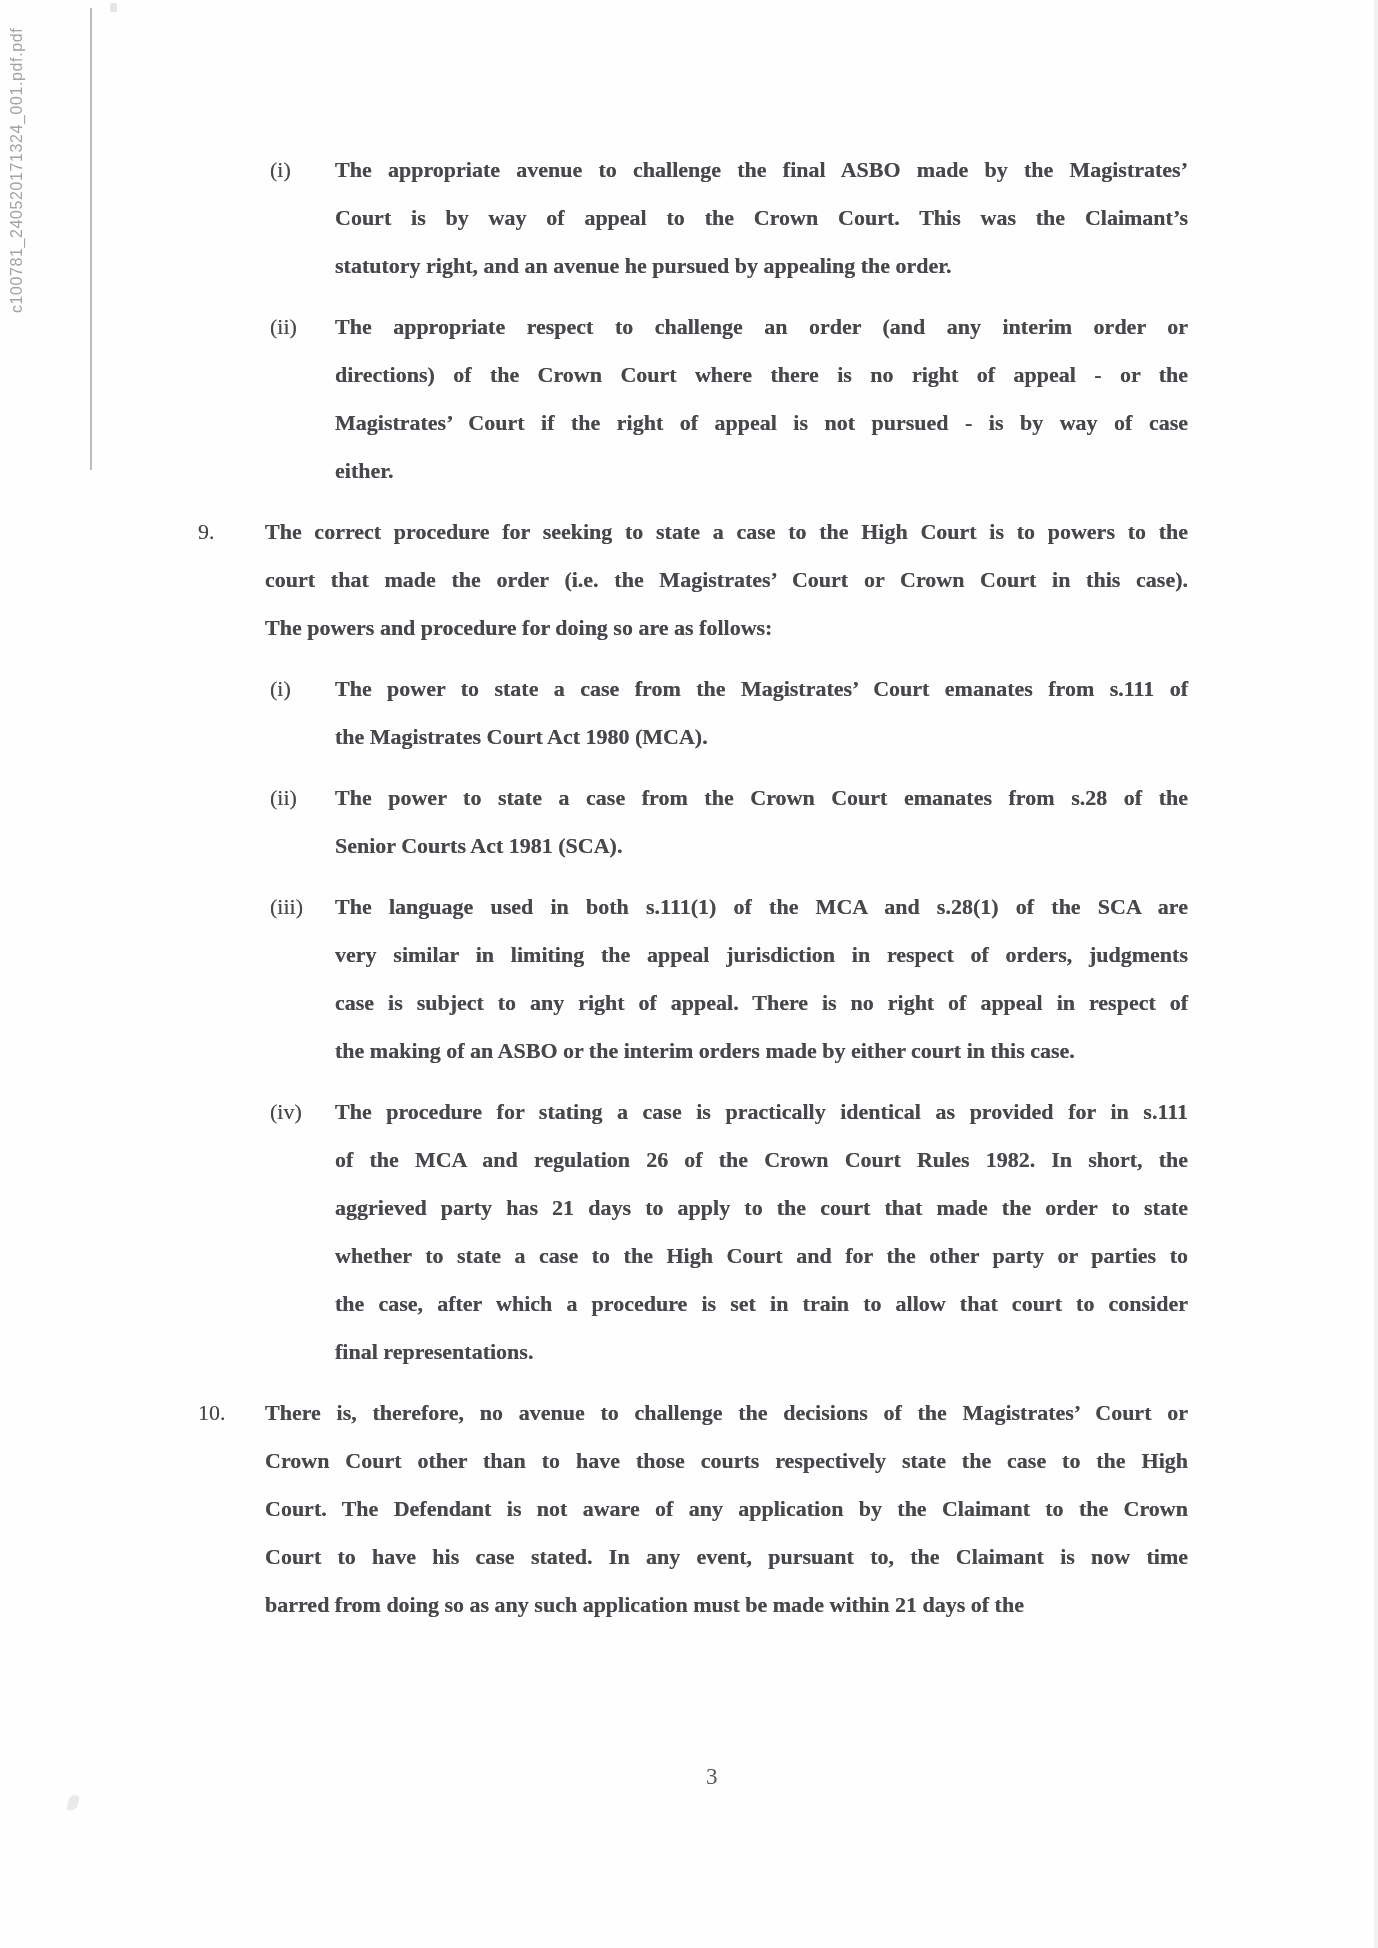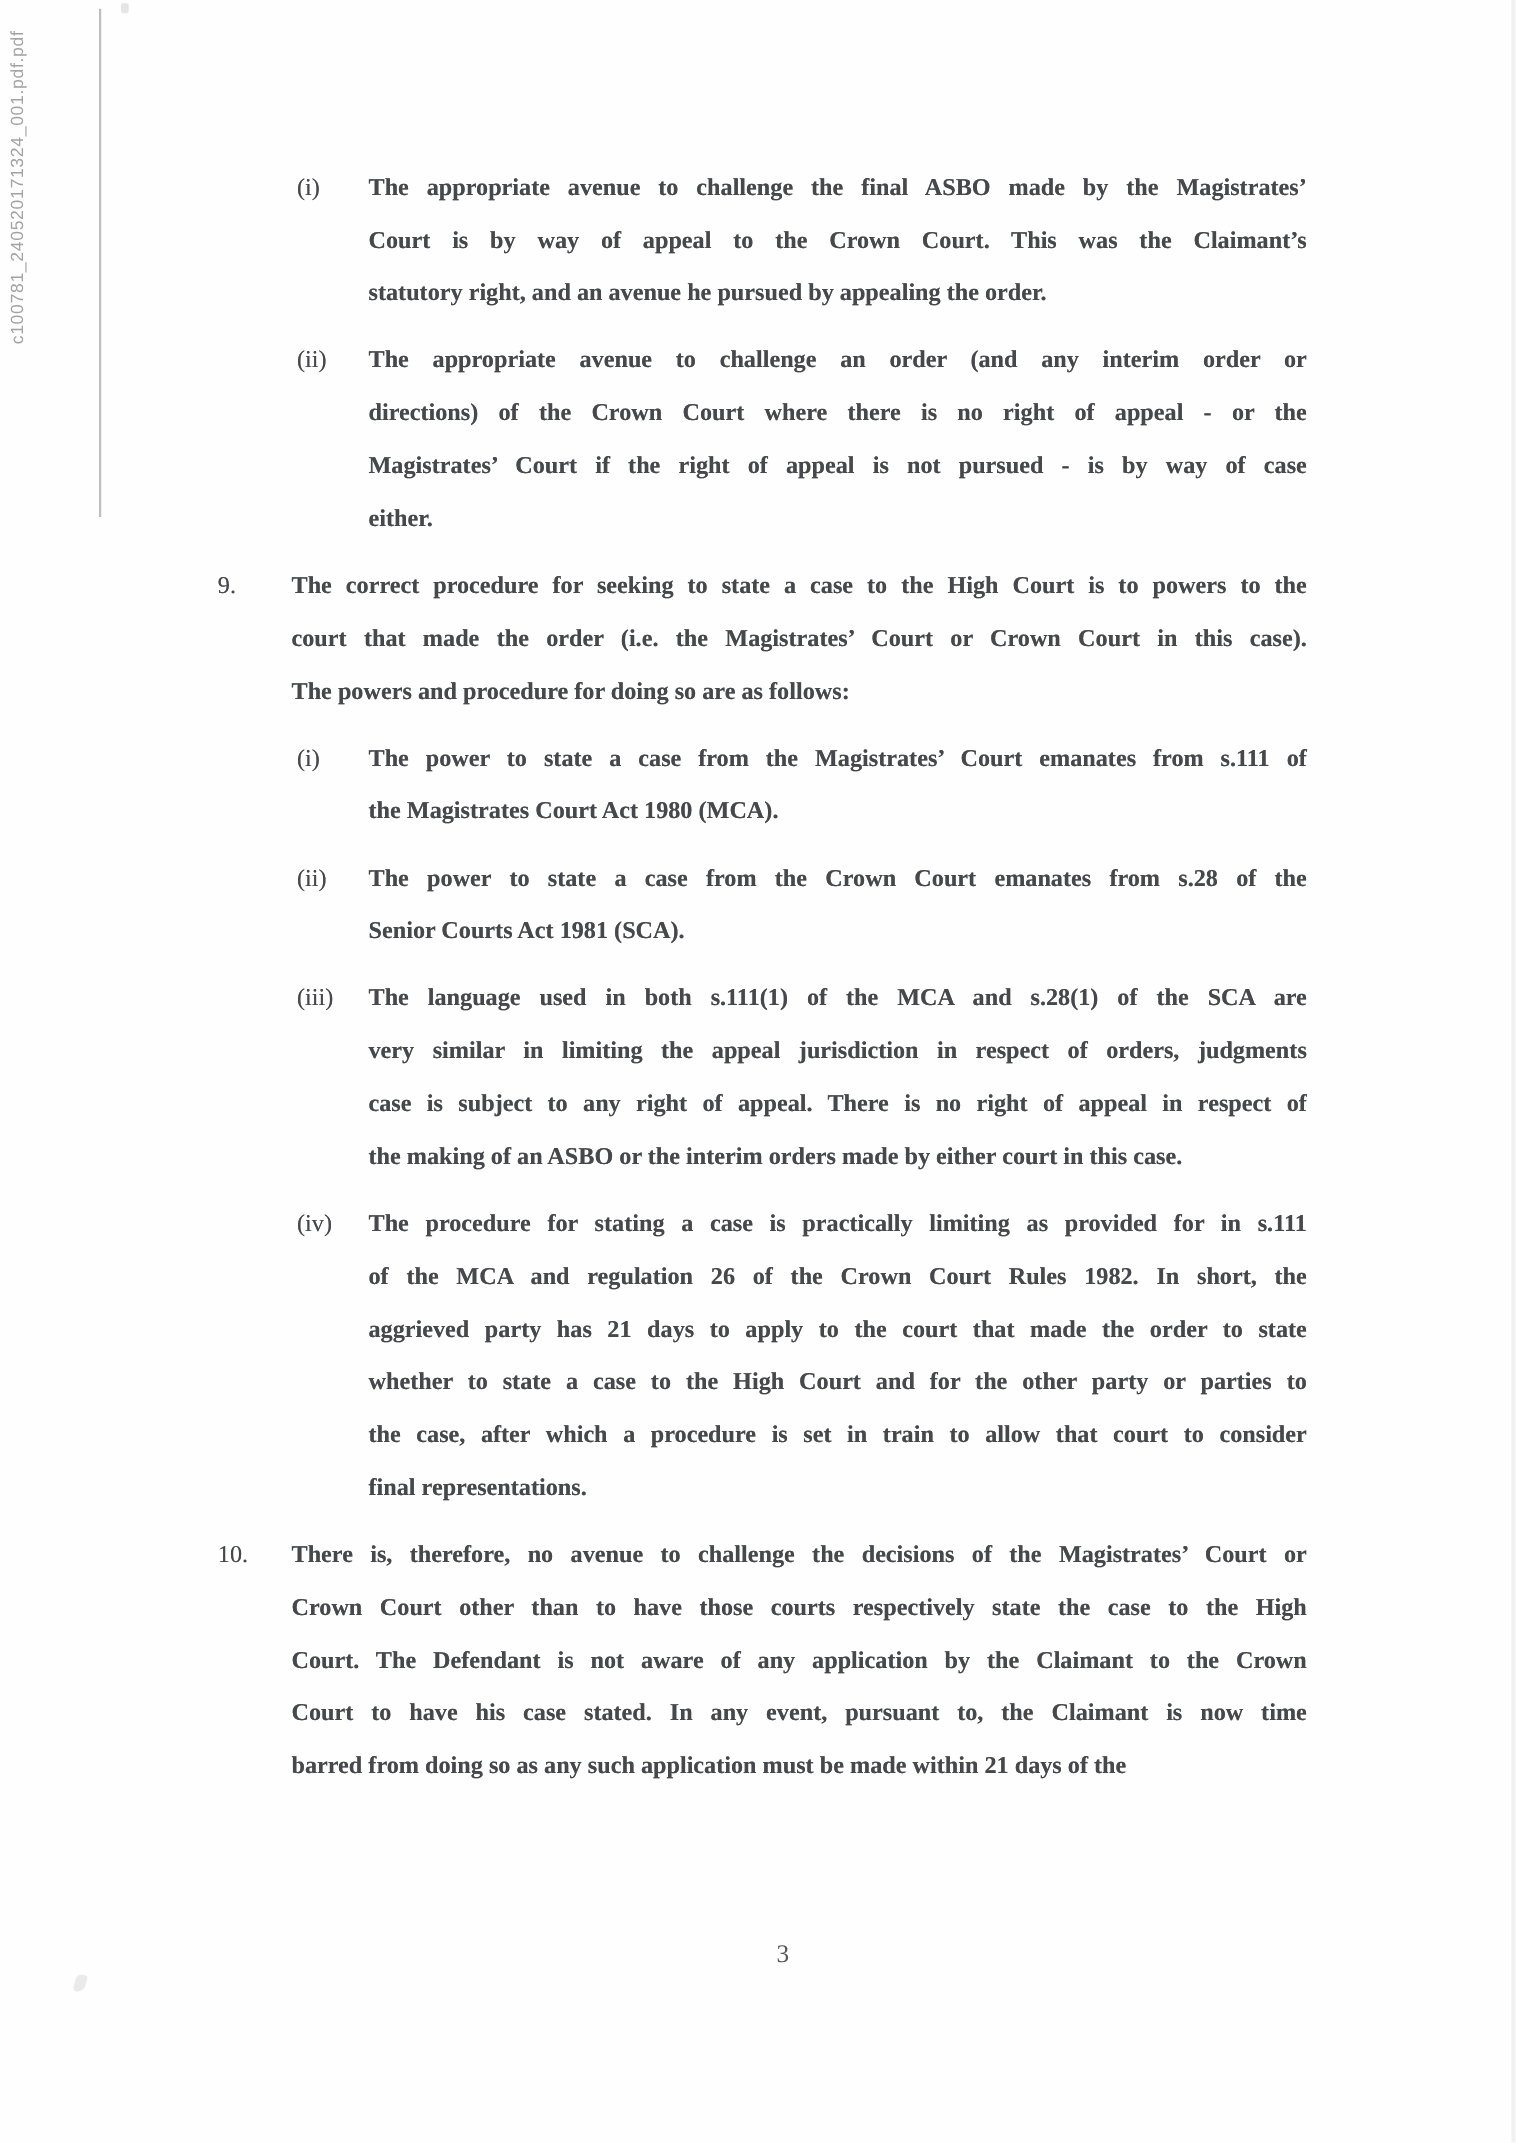--- a/index.html
+++ b/index.html
@@ -81,21 +81,21 @@
       <div class="lines">
         <div class="ln">The appropriate avenue to challenge the final ASBO made by the Magistrates’</div>
         <div class="ln">Court is by way of appeal to the Crown Court. This was the Claimant’s</div>
         <div class="ln last">statutory right, and an avenue he pursued by appealing the order.</div>
       </div>
     </div>
 
     <div class="block sub">
       <div class="marker">(ii)</div>
       <div class="lines">
-        <div class="ln">The appropriate avenue to challenge an order (and any interim order or</div>
+        <div class="ln">The appropriate respect to challenge an order (and any interim order or</div>
         <div class="ln">directions) of the Crown Court where there is no right of appeal - or the</div>
         <div class="ln">Magistrates’ Court if the right of appeal is not pursued - is by way of case</div>
         <div class="ln last">either.</div>
       </div>
     </div>
 
     <div class="block top">
       <div class="marker">9.</div>
       <div class="lines">
         <div class="ln">The correct procedure for seeking to state a case to the High Court is to powers to the</div>
@@ -126,21 +126,21 @@
         <div class="ln">The language used in both s.111(1) of the MCA and s.28(1) of the SCA are</div>
         <div class="ln">very similar in limiting the appeal jurisdiction in respect of orders, judgments</div>
         <div class="ln">case is subject to any right of appeal. There is no right of appeal in respect of</div>
         <div class="ln last">the making of an ASBO or the interim orders made by either court in this case.</div>
       </div>
     </div>
 
     <div class="block sub">
       <div class="marker">(iv)</div>
       <div class="lines">
-        <div class="ln">The procedure for stating a case is practically limiting as provided for in s.111</div>
+        <div class="ln">The procedure for stating a case is practically identical as provided for in s.111</div>
         <div class="ln">of the MCA and regulation 26 of the Crown Court Rules 1982. In short, the</div>
         <div class="ln">aggrieved party has 21 days to apply to the court that made the order to state</div>
         <div class="ln">whether to state a case to the High Court and for the other party or parties to</div>
         <div class="ln">the case, after which a procedure is set in train to allow that court to consider</div>
         <div class="ln last">final representations.</div>
       </div>
     </div>
 
     <div class="block top">
       <div class="marker">10.</div>

